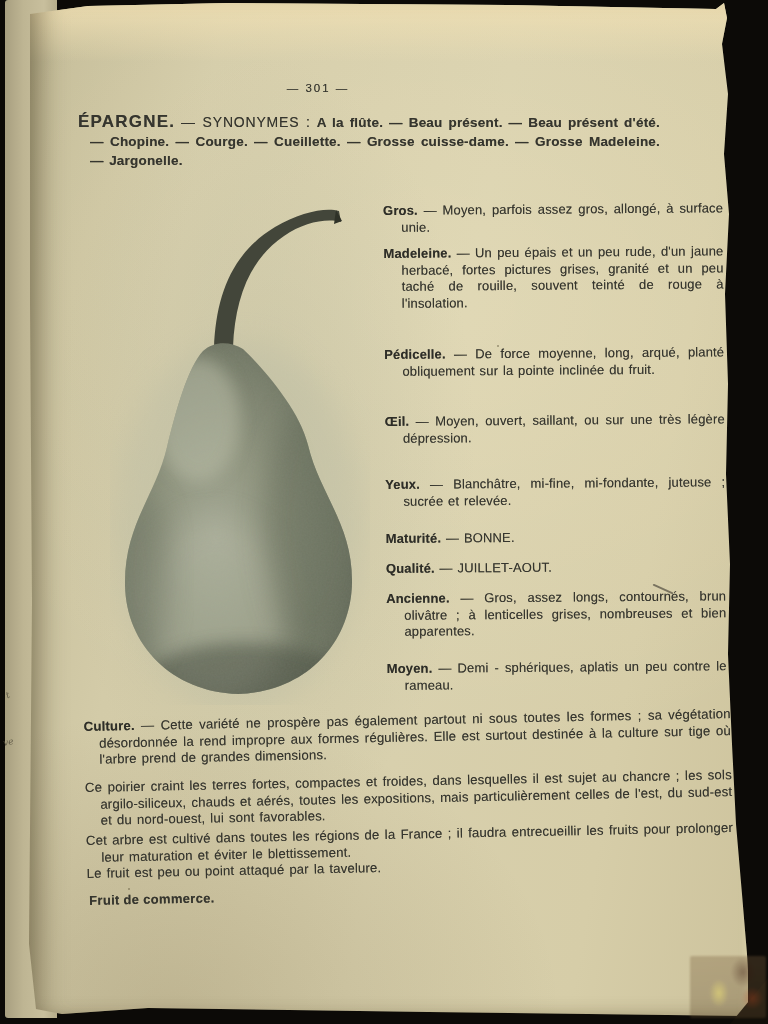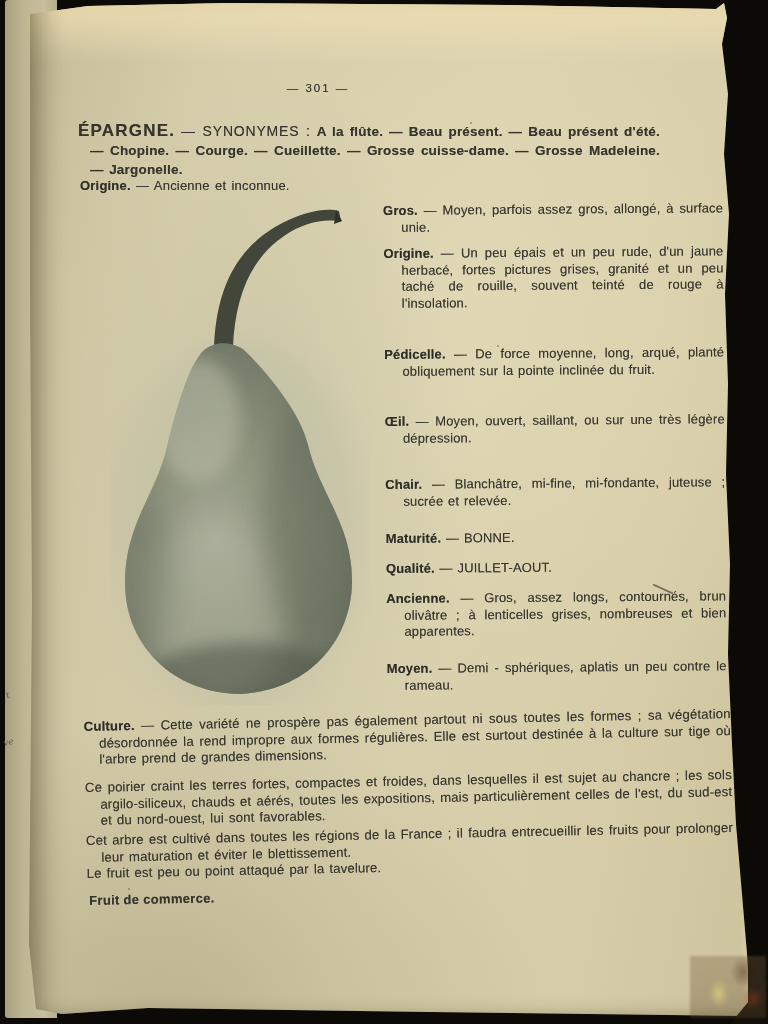--- a/index.html
+++ b/index.html
@@ -36,21 +36,21 @@
   }
   .content{position:absolute;left:-28px;top:-2px;width:768px;height:1024px;}
   .txt{color:#35352e;text-shadow:0 0 0.5px rgba(60,58,50,0.55);}
   .page-number{
     position:absolute;left:248px;top:82px;width:140px;text-align:center;
     font-size:11.5px;letter-spacing:2px;
   }
   .heading{
     position:absolute;left:78px;top:112px;width:570px;
     font-size:13.5px;line-height:19px;text-align:justify;
-    padding-left:12px;text-indent:-12px;letter-spacing:0.2px;word-spacing:1.5px;margin-top:9px;
+    padding-left:12px;text-indent:-12px;letter-spacing:0.2px;word-spacing:1.5px;
   }
   .heading .big{font-size:17px;font-weight:800;letter-spacing:1.2px;}
   .heading .syn{font-size:14px;font-weight:400;letter-spacing:0.8px;}
   .heading .names{font-weight:700;}
   .origin{
     position:absolute;left:80px;top:178px;width:400px;
     font-size:13px;letter-spacing:0.2px;word-spacing:1.5px;
   }
   .attr-col{position:absolute;left:0;top:0;width:768px;height:1024px;
     transform:rotate(-0.45deg);transform-origin:383px 200px;}
@@ -108,24 +108,20 @@
   <div class="content">
 
     <div class="page-number txt">— 301 —</div>
 
     <div class="heading txt">
       <span class="big">ÉPARGNE.</span>
       <span class="syn">— SYNONYMES :</span>
       <span class="names">A la flûte. — Beau présent. — Beau présent d'été. — Chopine. — Courge. — Cueillette. — Grosse cuisse-dame. — Grosse Madeleine. — Jargonelle.</span>
     </div>
 
-    <div class="origin txt">
-      <b>Origine.</b>
-      <span>— Ancienne et inconnue.</span>
-    </div>
 
     <svg class="pear-svg" viewBox="0 0 260 510">
       <defs>
         <radialGradient id="pearBody" cx="40%" cy="56%" r="68%">
           <stop offset="0%" stop-color="#a7ab97"></stop>
           <stop offset="40%" stop-color="#90957f"></stop>
           <stop offset="78%" stop-color="#757b68"></stop>
           <stop offset="100%" stop-color="#5d6354"></stop>
         </radialGradient>
         <filter id="soft" x="-40%" y="-40%" width="180%" height="180%">
@@ -172,33 +168,33 @@
         <rect x="0" y="130" width="260" height="380" filter="url(#grainF)" opacity="0.22"></rect>
       </g>
     </svg>
 
     <div class="attr-col">
       <div class="attr txt" style="top:203px">
         <b>Gros.</b>
         <span>— Moyen, parfois assez gros, allongé, à surface unie.</span>
       </div>
       <div class="attr txt" style="top:246px">
-        <b>Origine.</b>
+        <b>Madeleine.</b>
         <span>— Un peu épais et un peu rude, d'un jaune her­bacé, fortes pictures grises, granité et un peu taché de rouille, souvent teinté de rouge à l'insolation.</span>
       </div>
       <div class="attr txt" style="top:347px">
         <b>Pédicelle.</b>
         <span>— De force moyenne, long, arqué, planté oblique­ment sur la pointe inclinée du fruit.</span>
       </div>
       <div class="attr txt" style="top:414px">
         <b>Œil.</b>
         <span>— Moyen, ouvert, saillant, ou sur une très légère dé­pression.</span>
       </div>
       <div class="attr txt" style="top:477px">
-        <b>Chair.</b>
+        <b>Yeux.</b>
         <span>— Blanchâtre, mi-fine, mi-fondante, juteuse ; sucrée et relevée.</span>
       </div>
       <div class="attr txt" style="top:531px">
         <b>Maturité.</b>
         <span>— BONNE.</span>
       </div>
       <div class="attr txt" style="top:561px">
         <b>Qualité.</b>
         <span>— JUILLET-AOUT.</span>
       </div>

